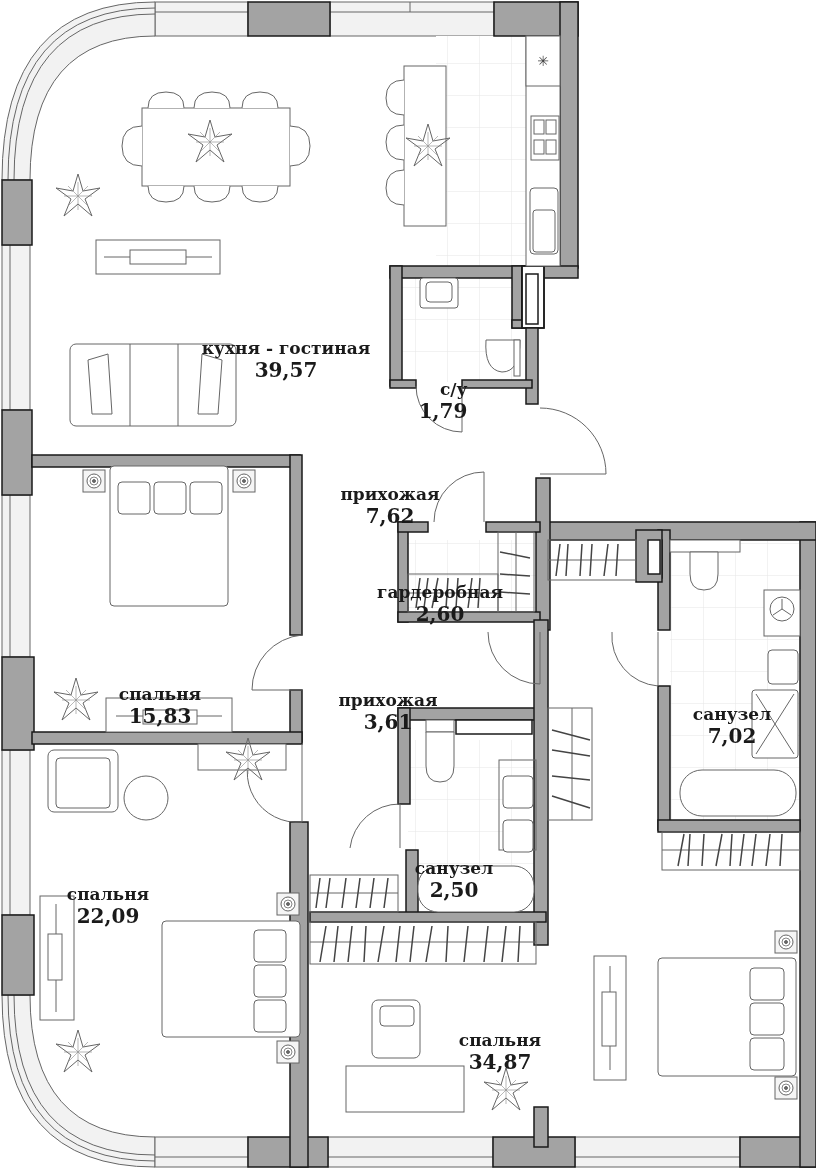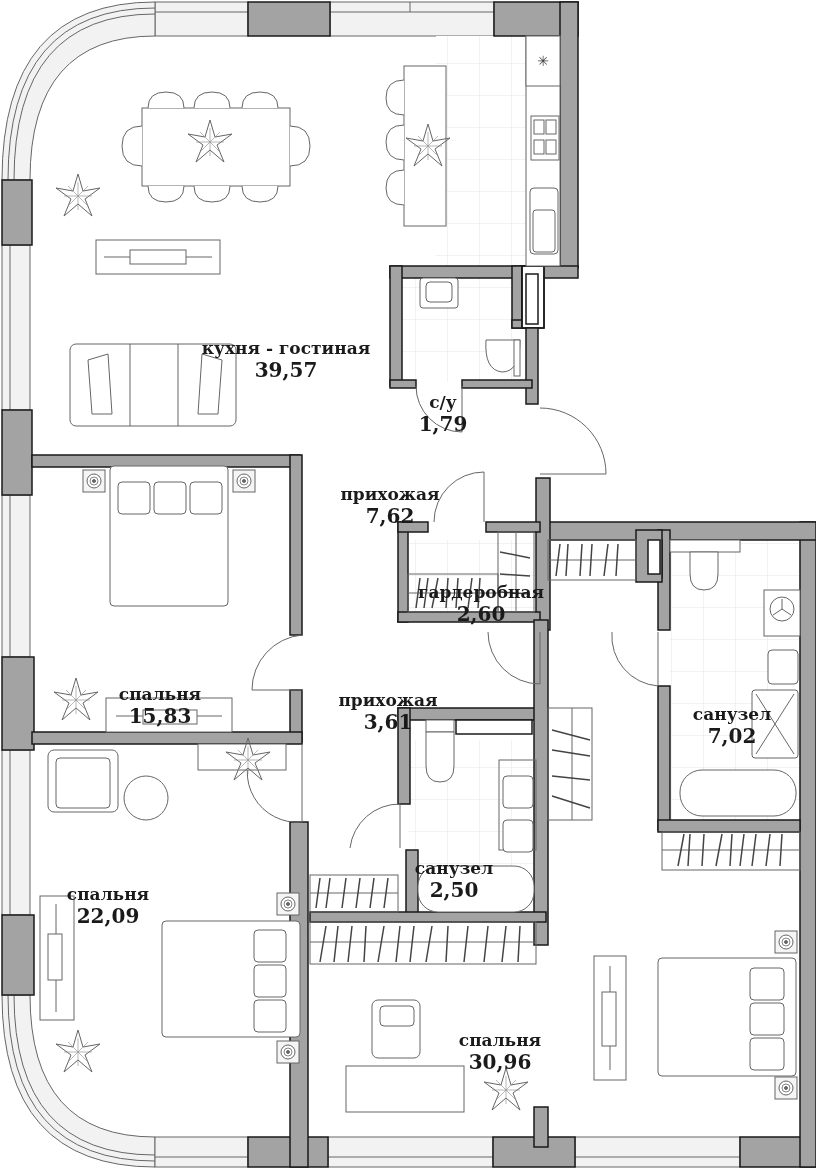--- a/index.html
+++ b/index.html
@@ -305,29 +305,29 @@
     <rect x="750" y="968" width="34" height="32" rx="4"></rect>
       <rect x="750" y="1003" width="34" height="32" rx="4"></rect>
       <rect x="750" y="1038" width="34" height="32" rx="4"></rect>
   </g>
 </svg>
 
 <div class="room-label" style="left:286px; top:290px;">
   <span class="name">кухня - гостиная</span>
   <span class="area">39,57</span>
 </div>
-<div class="room-label" style="left:443px; top:344px;">
+<div class="room-label" style="left:443px; top:331px;text-align:right;">
   <span class="name">с/у</span>
   <span class="area">1,79</span>
 </div>
 <div class="room-label" style="left:390px; top:436px;">
   <span class="name">прихожая</span>
   <span class="area">7,62</span>
 </div>
-<div class="room-label" style="left:481px; top:534px;">
+<div class="room-label" style="left:440px; top:534px;">
   <span class="name">гардеробная</span>
   <span class="area">2,60</span>
 </div>
 <div class="room-label" style="left:388px; top:642px;">
   <span class="name">прихожая</span>
   <span class="area">3,61</span>
 </div>
 <div class="room-label" style="left:160px; top:636px;">
   <span class="name">спальня</span>
   <span class="area">15,83</span>
@@ -339,14 +339,14 @@
 <div class="room-label" style="left:454px; top:810px;">
   <span class="name">санузел</span>
   <span class="area">2,50</span>
 </div>
 <div class="room-label" style="left:108px; top:836px;">
   <span class="name">спальня</span>
   <span class="area">22,09</span>
 </div>
 <div class="room-label" style="left:500px; top:982px;">
   <span class="name">спальня</span>
-  <span class="area">30,96</span>
+  <span class="area">34,87</span>
 </div>
 
 </body></html>

